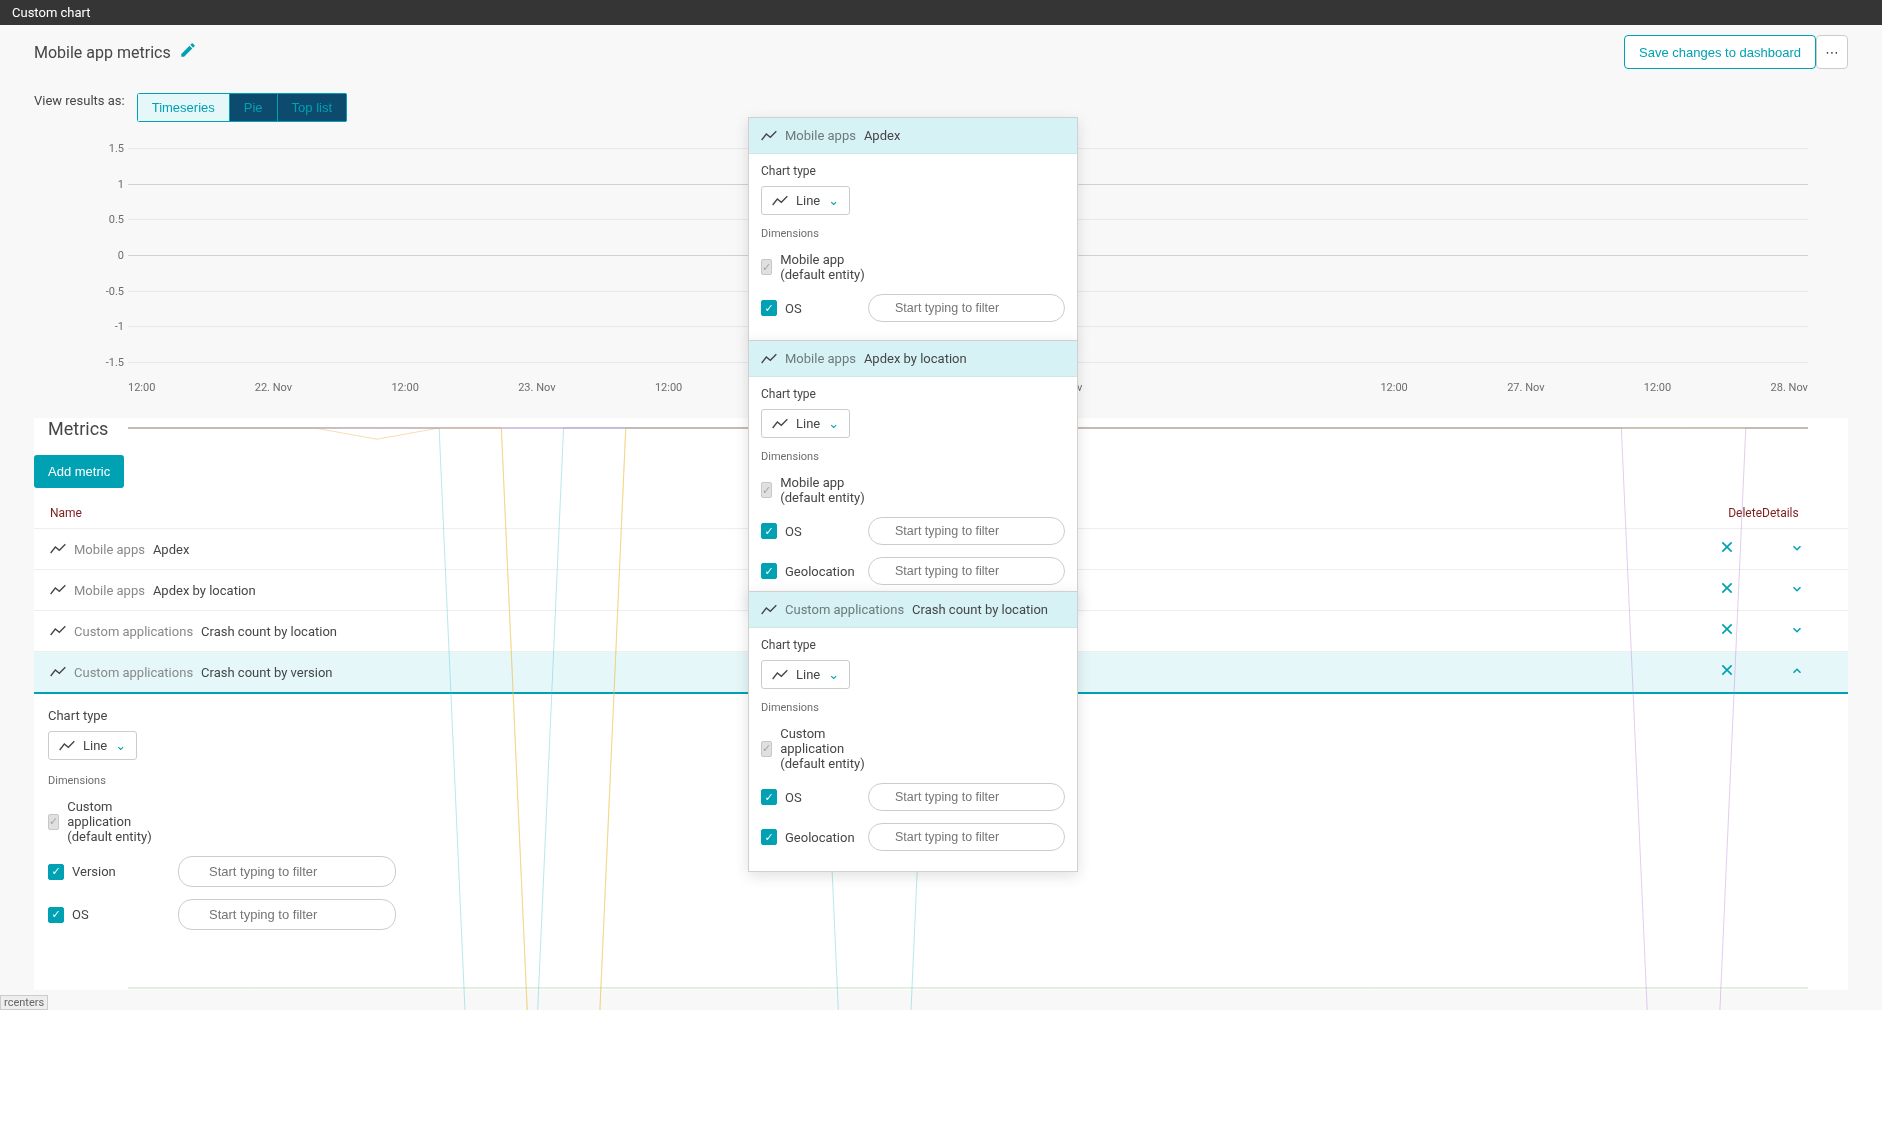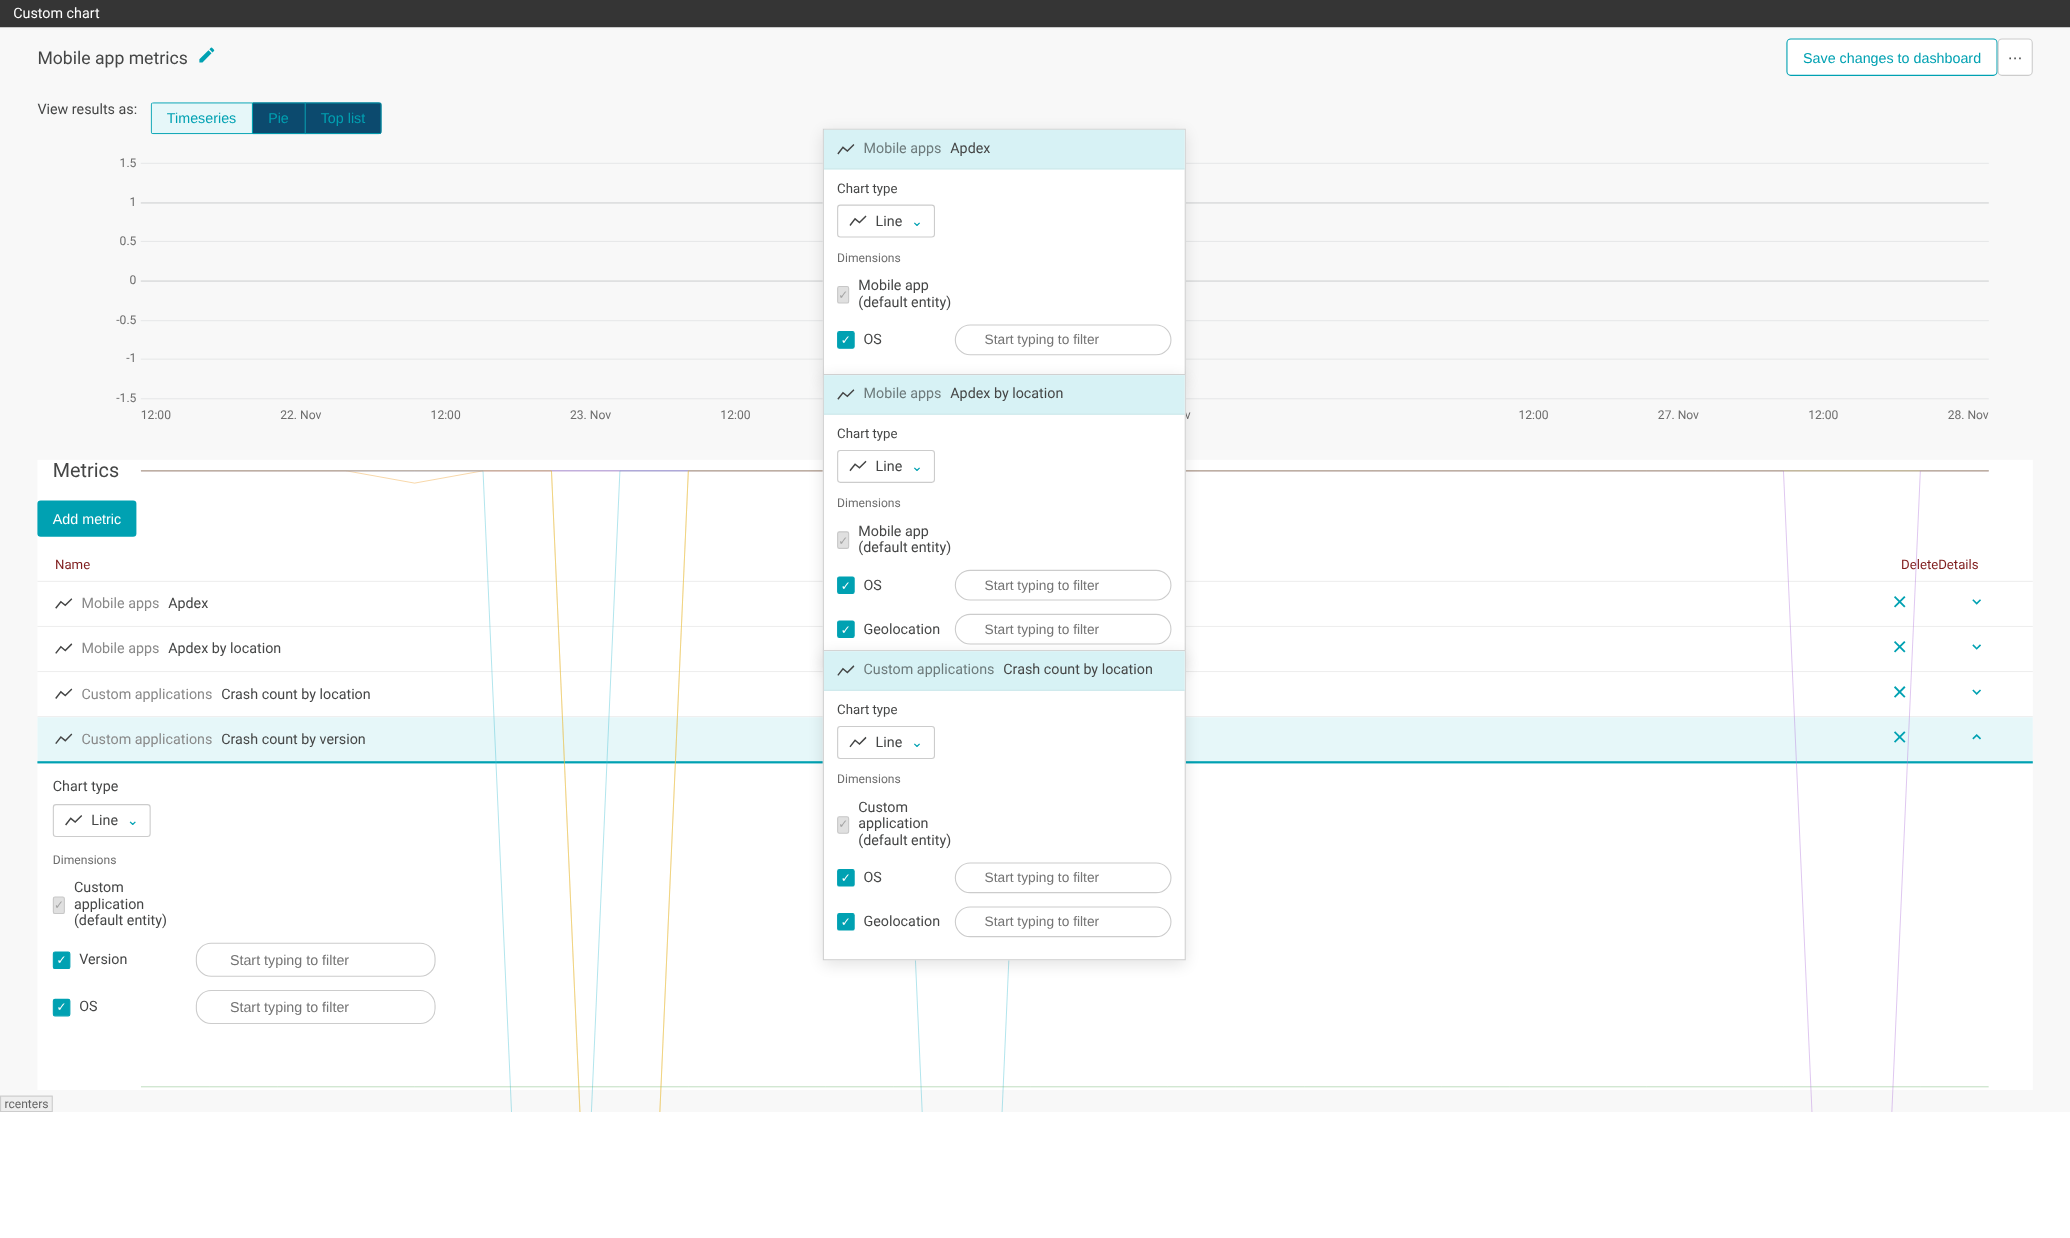--- a/index.html
+++ b/index.html
@@ -20,21 +20,21 @@
   .tab-group { display: flex; border-radius: 3px; overflow: hidden; }
   .tab-group button { border: 1px solid #00a1b2; background: #0c4a6e; color: #00a1b2; padding: 6px 14px; cursor: pointer; font-size: 13px; }
   .tab-group button + button { border-left: none; }
   .tab-group button.active { background: #e6f7f9; font-weight: 500; }
 
   
   .chart-wrap { position: relative; margin-top: 16px; padding: 0 20px 0 64px; height: 260px; }
   .chart-grid { position: absolute; left: 94px; right: 40px; top: 10px; bottom: 36px; }
   .gline { position: absolute; left: 0; right: 0; border-top: 1px solid #e7e8e9; }
   .ylabel { position: absolute; left: 64px; width: 26px; text-align: right; font-size: 11px; color: #6d6d6d; transform: translateY(-50%); }
-  .xlabels { position: absolute; left: 94px; right: 40px; bottom: 14px; display: flex; justify-content: space-between; font-size: 11px; color: #6d6d6d; }
+  .xlabels { position: absolute; left: 94px; right: 40px; bottom: 4px; display: flex; justify-content: space-between; font-size: 11px; color: #6d6d6d; }
   .chart-svg { position: absolute; left: 94px; right: 40px; top: 10px; bottom: 36px; }
 
   .section-title { font-size: 18px; font-weight: 400; color: #454646; margin: 20px 0 16px 14px; }
 
   
   .metrics-table { margin: 10px 0 0 0; }
   .mt-head { display: flex; padding: 8px 16px; font-size: 12px; color: #7f1d1d; border-bottom: 1px solid #eee; }
   .mt-head .col-name { flex: 1; } .mt-head .col-del { width: 70px; text-align: right; } .mt-head .col-det { width: 70px; }
   .mt-row { display: flex; align-items: center; padding: 10px 16px; border-bottom: 1px solid #eee; cursor: pointer; }
   .mt-row.selected { background: #e6f7f9; border-bottom: 2px solid #00a1b2; }

